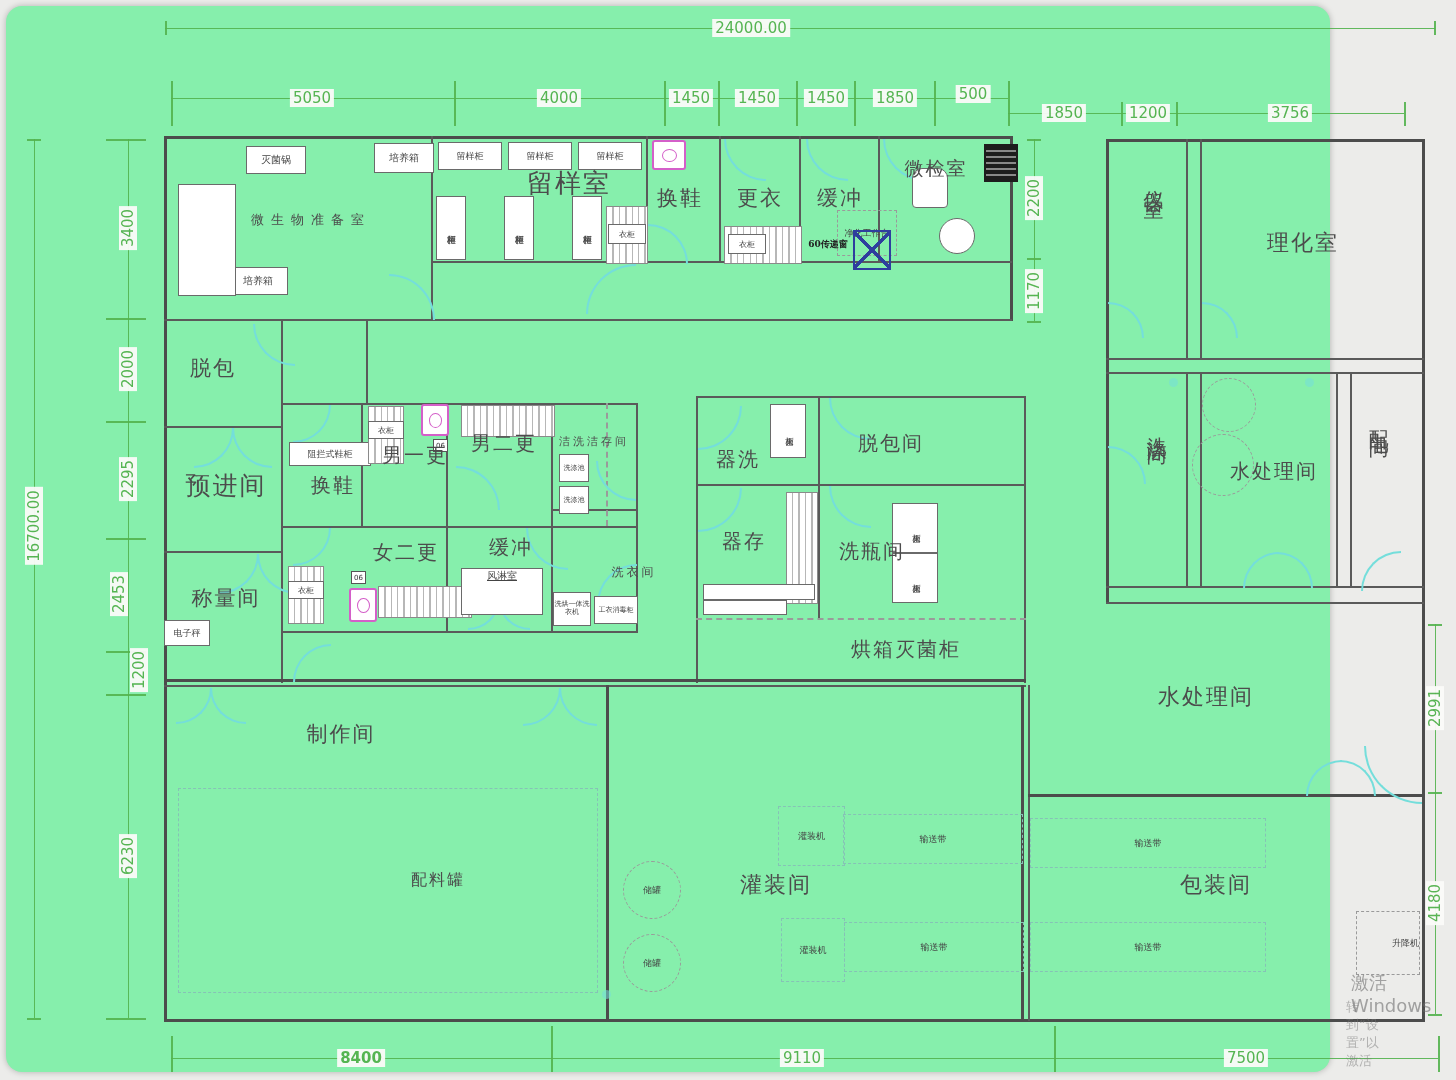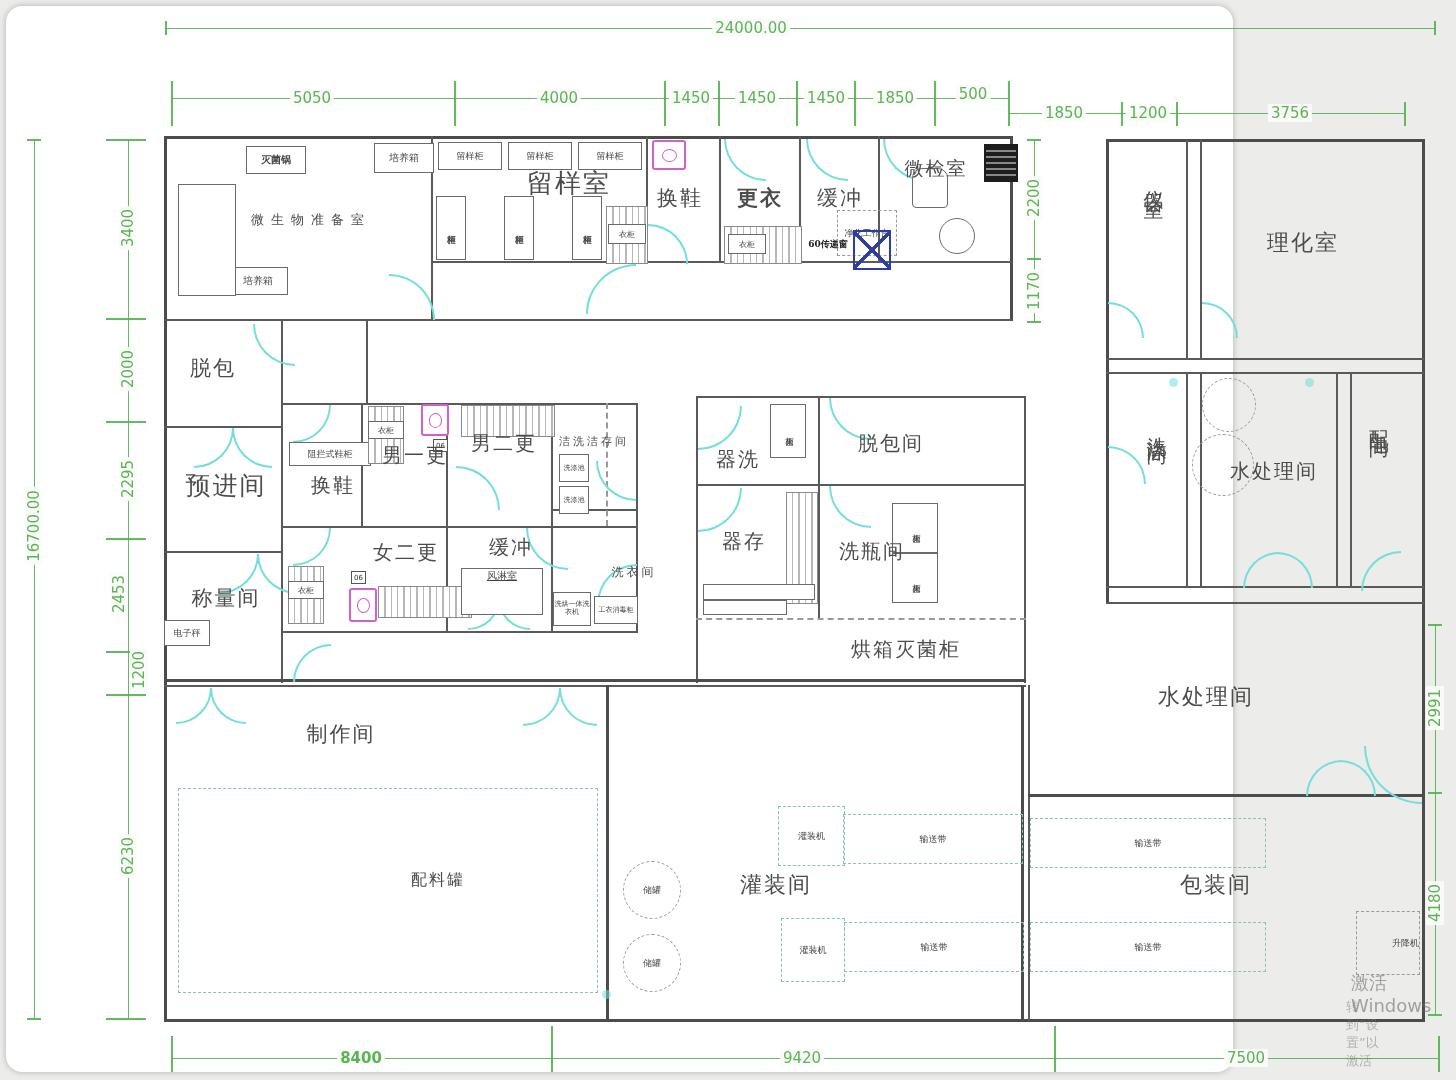--- a/index.html
+++ b/index.html
@@ -1,18 +1,18 @@
 <!DOCTYPE html>
 <html><head>
 <meta charset="utf-8">
 <style>
   html,body{margin:0;padding:0;background:#e4e4e2;}
   #stage{position:relative;width:1456px;height:1080px;background:#ececea;overflow:hidden;
          font-family:"DejaVu Sans",sans-serif;}
-  #paper{position:absolute;left:6px;top:6px;width:1227px;height:1066px;background:#ffffff;
+  #paper{position:absolute;left:6px;top:6px;width:1324px;height:1066px;background:#86efac;
          border-radius:16px;box-shadow:0 0 6px rgba(0,0,0,.25);}
   
   .wh,.wv,.dh,.dv{position:absolute;}
   .wh{height:2px;background:#5a5a5a;}
   .wv{width:2px;background:#5a5a5a;}
   .wh.t3{height:3px;background:#4c4c4c;}
   .wv.t3{width:3px;background:#4c4c4c;}
   .dh{border-top:2px dashed #9a9a9a;height:0;}
   .dv{border-left:2px dashed #9a9a9a;width:0;}
   
@@ -133,21 +133,21 @@
   <div class="tick-h" style="left:1422px;top:1008px;"></div>
   <div class="dimv" style="left:1429px;top:702px;">2991</div>
   <div class="dimv" style="left:1429px;top:897px;">4180</div>
 
   <div class="gl-h" style="left:165px;top:1052px;width:1267px;"></div>
   <div class="tick-v" style="left:165px;top:1030px;height:36px;"></div>
   <div class="tick-v" style="left:545px;top:1020px;height:46px;"></div>
   <div class="tick-v" style="left:1048px;top:1020px;height:46px;"></div>
   <div class="tick-v" style="left:1432px;top:1030px;height:36px;"></div>
   <div class="dimt" style="left:355px;top:1052px;font-weight:bold;">8400</div>
-  <div class="dimt" style="left:796px;top:1052px;">9420</div>
+  <div class="dimt" style="left:796px;top:1052px;">9110</div>
   <div class="dimt" style="left:1240px;top:1052px;">7500</div>
 
   <div class="wh t3" style="left:158px;top:130px;width:848px;"></div>
   <div class="wv t3" style="left:158px;top:130px;height:885px;"></div>
   <div class="wh t3" style="left:158px;top:1013px;width:1261px;"></div>
   <div class="wv t3" style="left:1416px;top:133px;height:880px;"></div>
   <div class="wv t3" style="left:1004px;top:130px;height:185px;"></div>
   <div class="wh" style="left:158px;top:313px;width:848px;"></div>
   <div class="wv" style="left:425px;top:130px;height:185px;"></div>
   <div class="wv" style="left:640px;top:130px;height:127px;"></div>
@@ -234,21 +234,21 @@
   <div class="arc arc-bl" style="left:553px;top:682px;width:36px;height:36px;"></div>
   <div class="arc arc-tl" style="left:287px;top:638px;width:36px;height:36px;"></div>
   <div class="arc arc-tl" style="left:1300px;top:754px;width:34px;height:34px;"></div>
   <div class="arc arc-tr" style="left:1334px;top:754px;width:34px;height:34px;"></div>
   <div class="arc arc-bl" style="left:1358px;top:740px;width:56px;height:56px;"></div>
   <div class="cyd" style="left:1163px;top:372px;"></div>
   <div class="cyd" style="left:1299px;top:372px;"></div>
   <div class="cyd" style="left:596px;top:984px;"></div>
   <div class="cyd" style="left:995px;top:138px;"></div>
 
-  <div class="eq" style="left:240px;top:140px;width:58px;height:26px;font-size:10px;font-weight:bold;">
+  <div class="eq" style="left:240px;top:140px;width:58px;height:26px;font-size:10px;">
         <span>灭菌锅</span>
       </div>
   <div class="eq" style="left:368px;top:137px;width:58px;height:28px;font-size:10px;">
         <span>培养箱</span>
       </div>
   <div class="eq" style="left:222px;top:261px;width:58px;height:26px;font-size:10px;">
         <span>培养箱</span>
       </div>
   <div class="eq" style="left:172px;top:178px;width:56px;height:110px;"></div>
 
@@ -377,21 +377,21 @@
   <div class="tealbox" style="left:1024px;top:916px;width:234px;height:48px;font-size:9px;">
         <span>输送带</span>
       </div>
   <div class="dashbox" style="left:1350px;top:905px;width:62px;height:62px;font-size:9px;justify-content:flex-end;">
         <span>升降机</span>
       </div>
 
   <div class="rlabel" style="left:305px;top:205px;font-size:13px;letter-spacing:7px;">微生物准备室</div>
   <div class="rlabel" style="left:563px;top:160px;font-size:26px;">留样室</div>
   <div class="rlabel" style="left:674px;top:178px;font-size:21px;">换鞋</div>
-  <div class="rlabel" style="left:754px;top:178px;font-size:21px;font-weight:bold;">更衣</div>
+  <div class="rlabel" style="left:754px;top:178px;font-size:21px;">更衣</div>
   <div class="rlabel" style="left:834px;top:178px;font-size:21px;">缓冲</div>
   <div class="rlabel" style="left:930px;top:150px;font-size:19px;">微检室</div>
   <div class="vlabel" style="left:1135px;top:168px;font-size:20px;">仪器室</div>
   <div class="rlabel" style="left:1297px;top:222px;font-size:22px;">理化室</div>
   <div class="rlabel" style="left:207px;top:348px;font-size:21px;">脱包</div>
   <div class="rlabel" style="left:220px;top:463px;font-size:25px;">预进间</div>
   <div class="rlabel" style="left:220px;top:578px;font-size:21px;">称量间</div>
   <div class="rlabel" style="left:327px;top:466px;font-size:20px;">换鞋</div>
   <div class="rlabel" style="left:409px;top:436px;font-size:20px;">男一更</div>
   <div class="rlabel" style="left:498px;top:424px;font-size:20px;">男二更</div>

